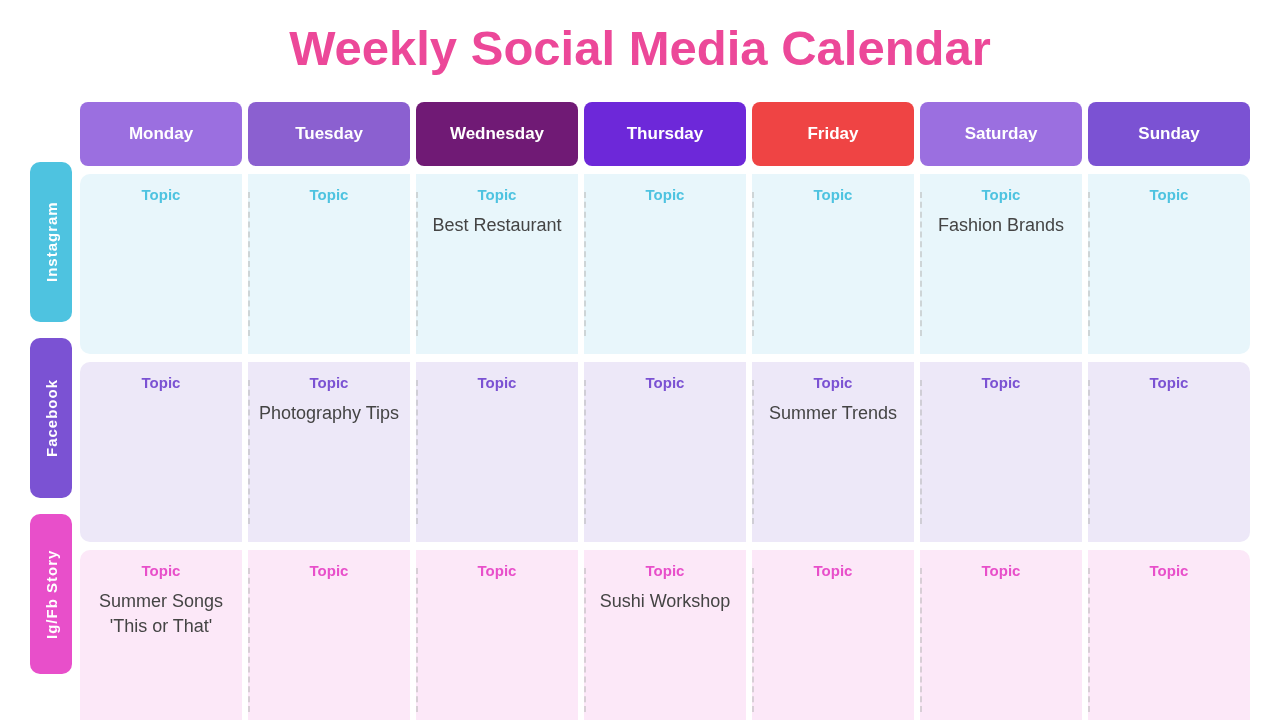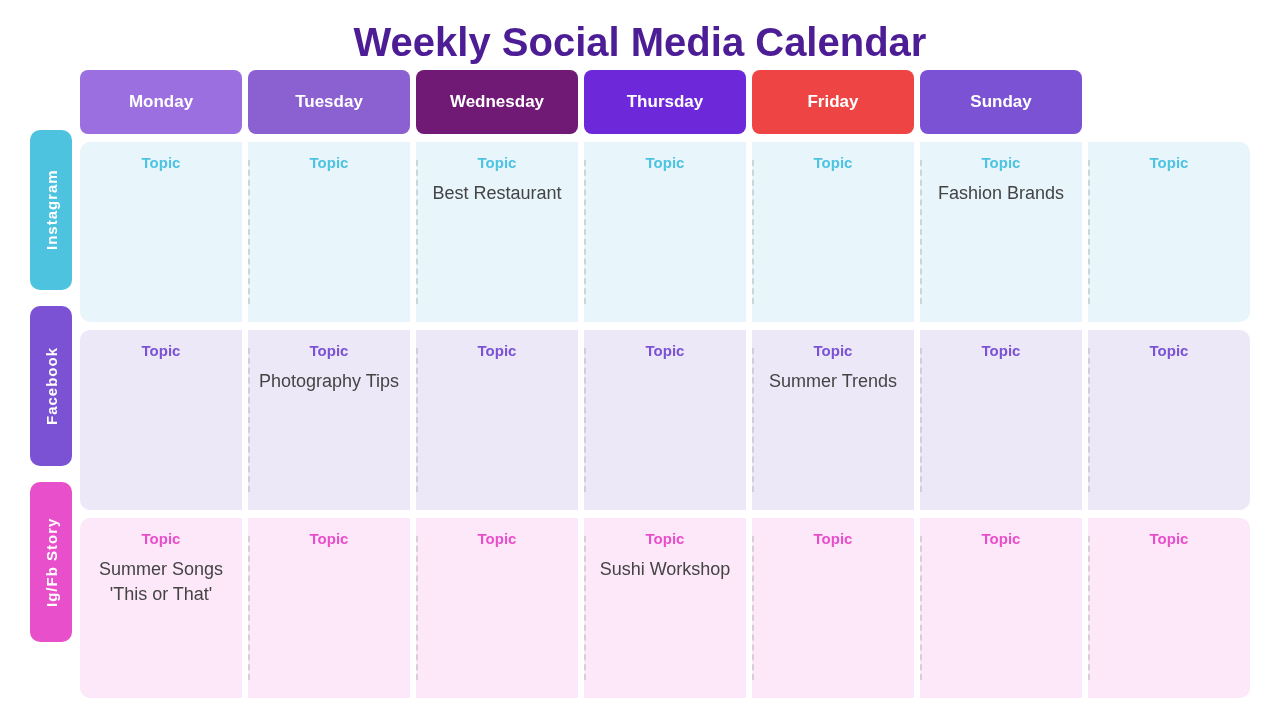--- a/index.html
+++ b/index.html
@@ -8,24 +8,24 @@
       background: #fff;
       width: 1280px;
       height: 720px;
       overflow: hidden;
       display: flex;
       flex-direction: column;
       align-items: center;
       padding: 20px 30px;
     }
     .page-title {
-      font-size: 40px;
+      font-size: 49px;
       font-weight: 800;
-      color: #4c1d95;
-      margin-bottom: 5px;
+      color: #ec4899;
+      margin-bottom: 26px;
       text-align: center;
     }
     .calendar-wrapper {
       width: 100%;
       display: flex;
       flex-direction: row;
     }
     .row-label-col {
       display: flex;
       flex-direction: column;
@@ -166,20 +166,21 @@
 
   <div class="grid-section">
 
     <div class="header-row">
 
     <div class="day-header dh-monday">Monday</div>
         <div class="day-header dh-tuesday">Tuesday</div>
         <div class="day-header dh-wednesday">Wednesday</div>
         <div class="day-header dh-thursday">Thursday</div>
         <div class="day-header dh-friday">Friday</div>
+        <div class="day-header dh-saturday">Saturday</div>
         <div class="day-header dh-sunday">Sunday</div>
       </div>
 
   <div class="content-row instagram-row">
         <div class="cell">
           <div class="cell-topic">Topic</div>
         </div>
         <div class="cell">
           <div class="cell-topic">Topic</div>
         </div>

